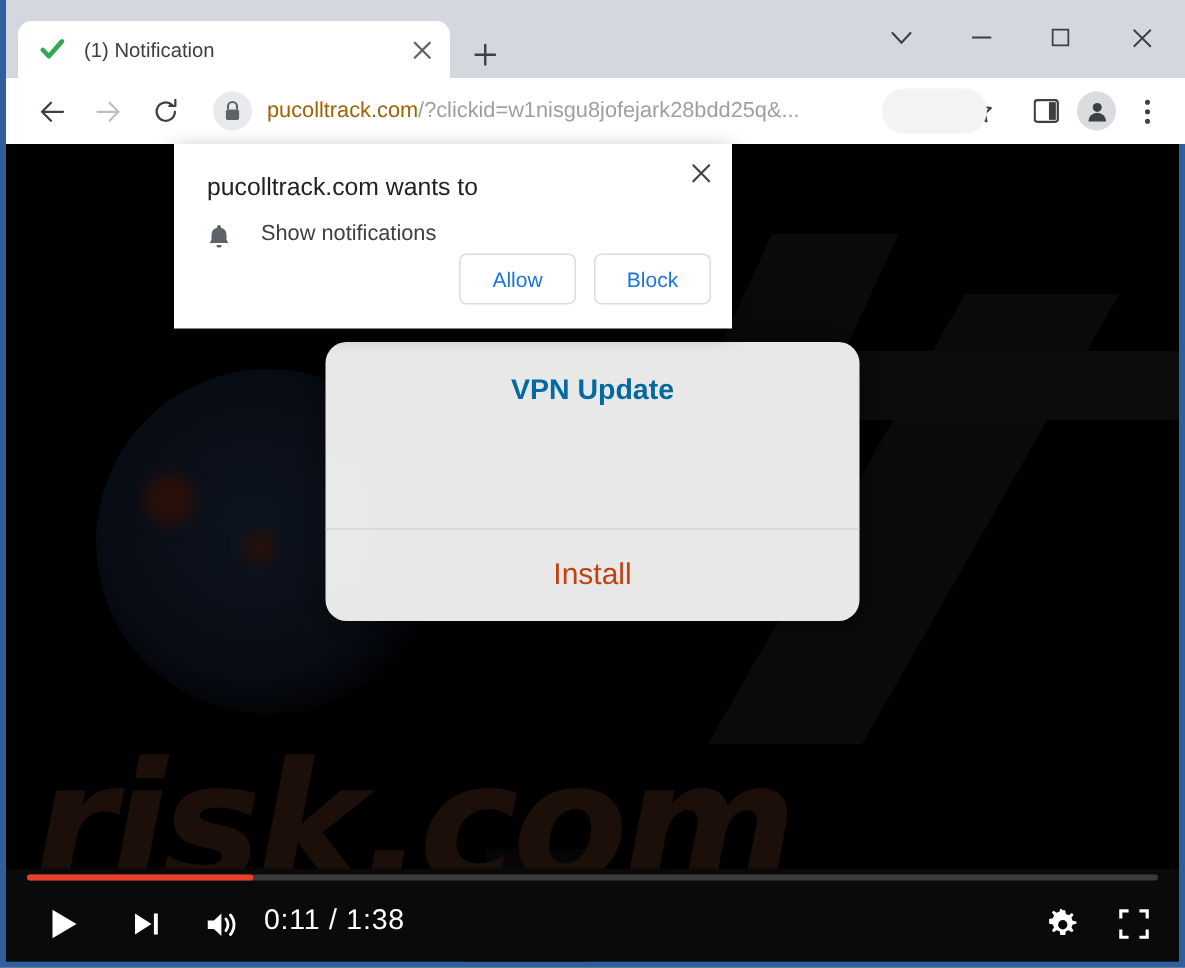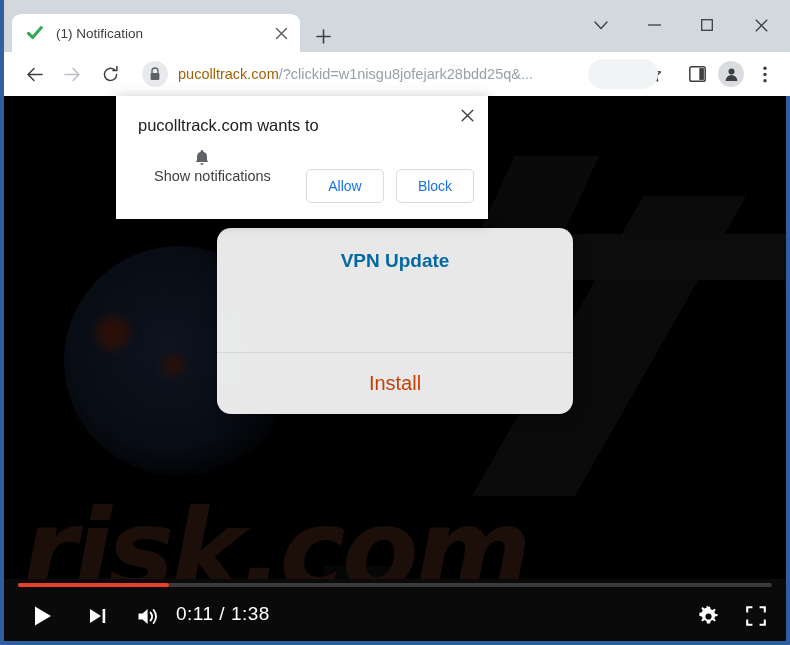--- a/index.html
+++ b/index.html
@@ -330,22 +330,21 @@
   #perm-title {
     position: absolute;
     left: 22px; top: 20px;
     font-size: 16.5px;
     color: #202124;
   }
   #perm-row {
     position: absolute;
     left: 22px; top: 52px;
     display: flex;
-    align-items: center;
-    flex-direction: column;
+    align-items: flex-start;
   }
   #perm-bell { width: 20px; height: 20px; color: #5f6368; display: flex; align-items: center; }
   #perm-label {
     margin-left: 16px;
     font-size: 14.5px;
     color: #3c4043;
   }
   #perm-buttons {
     position: absolute;
     right: 14px; bottom: 16px;

